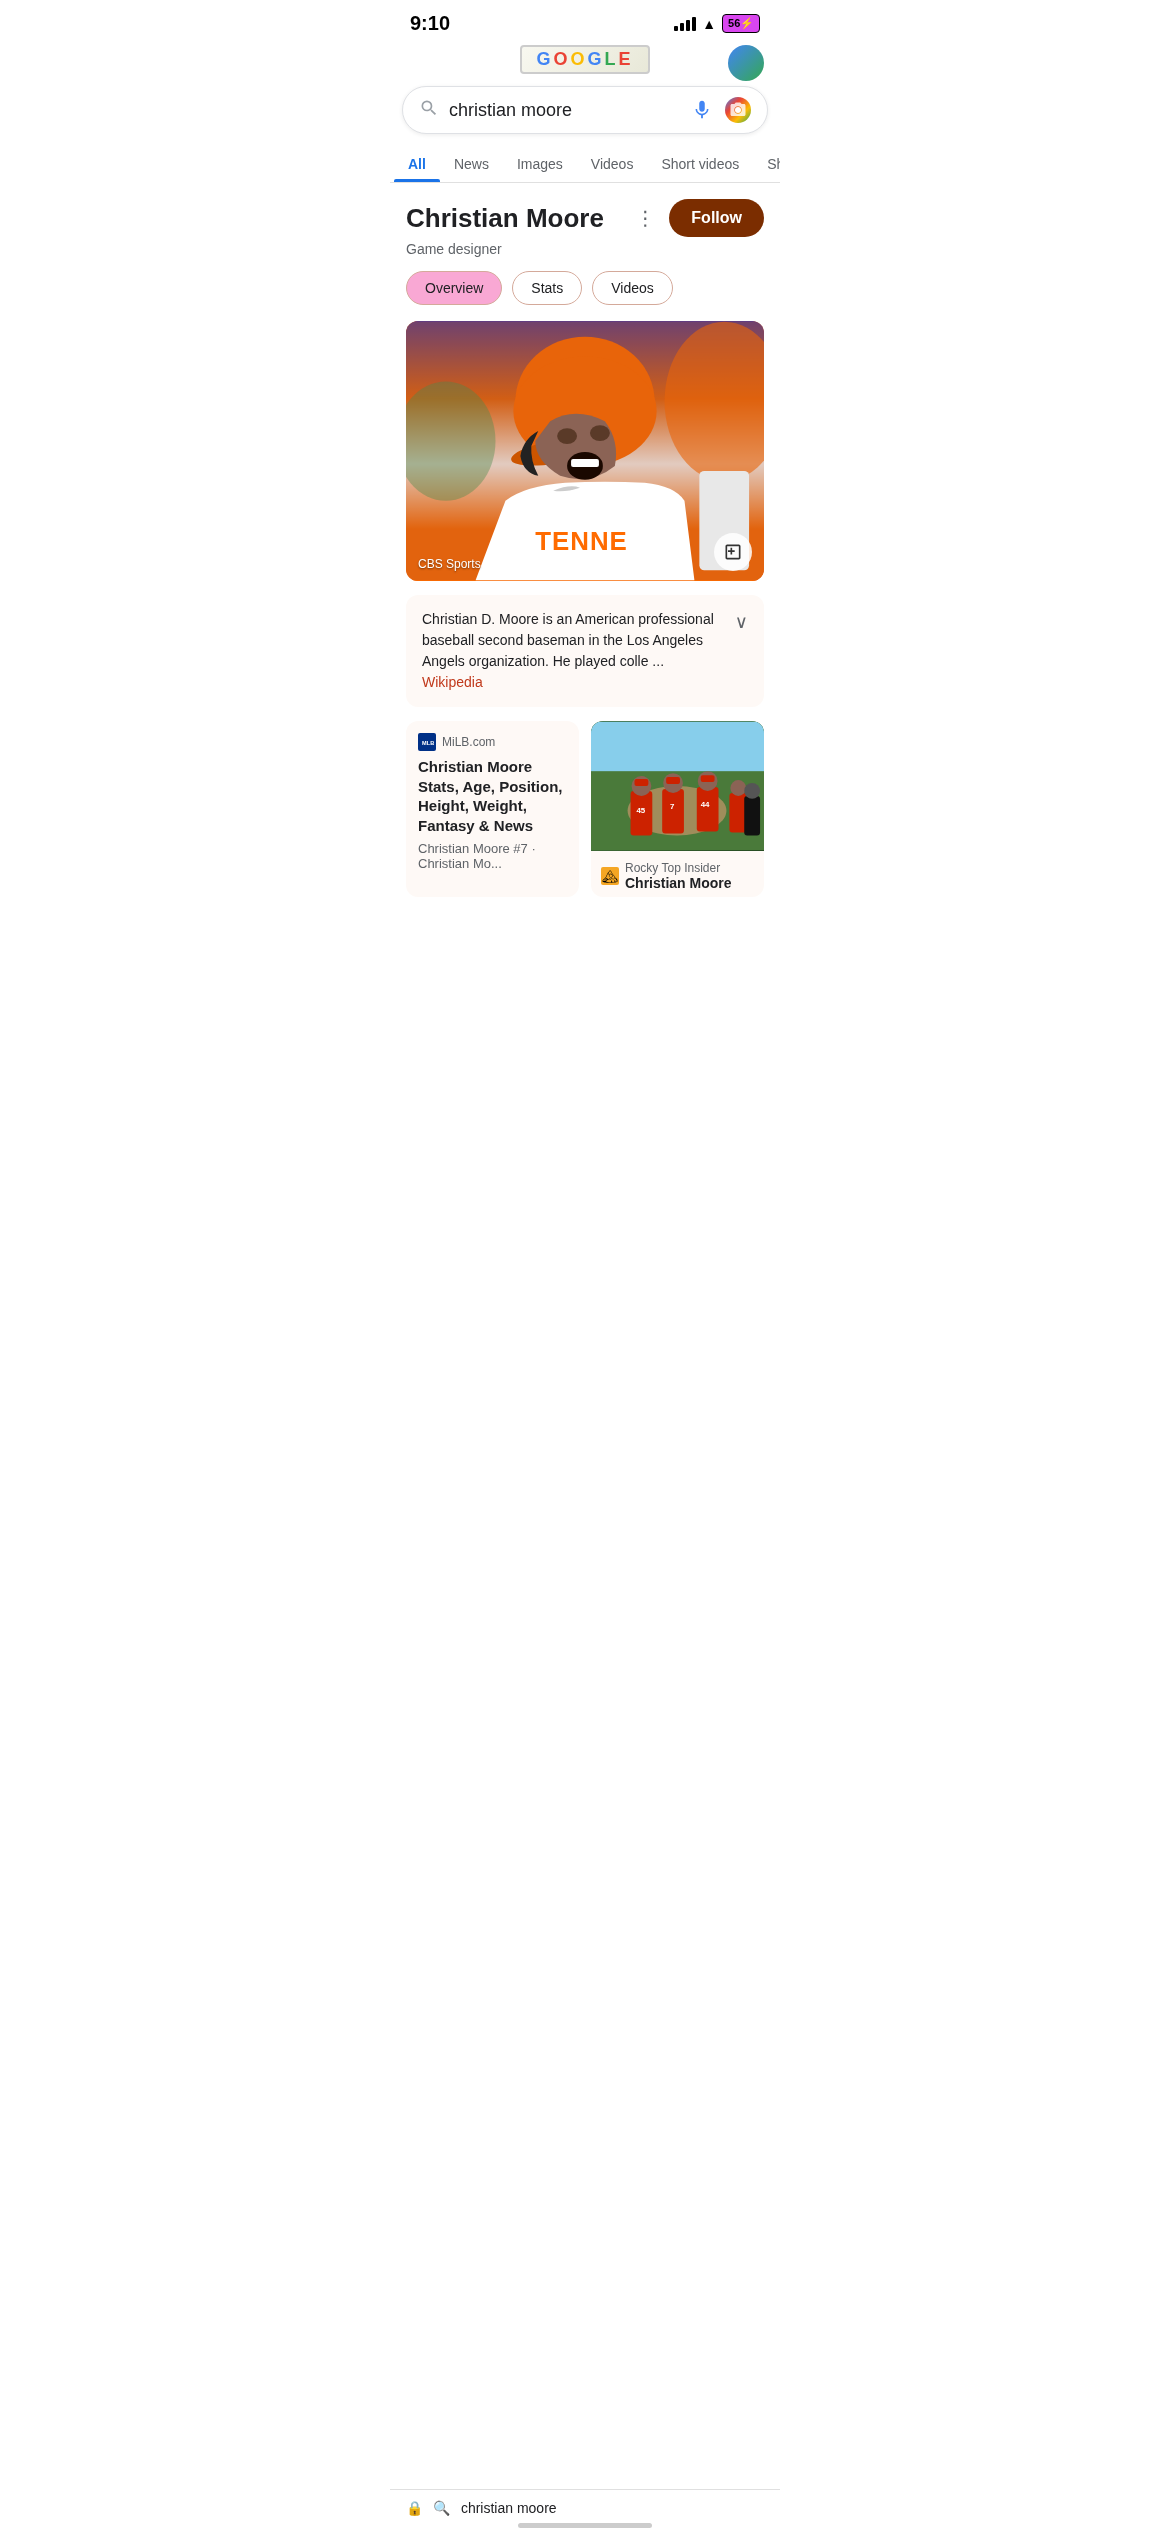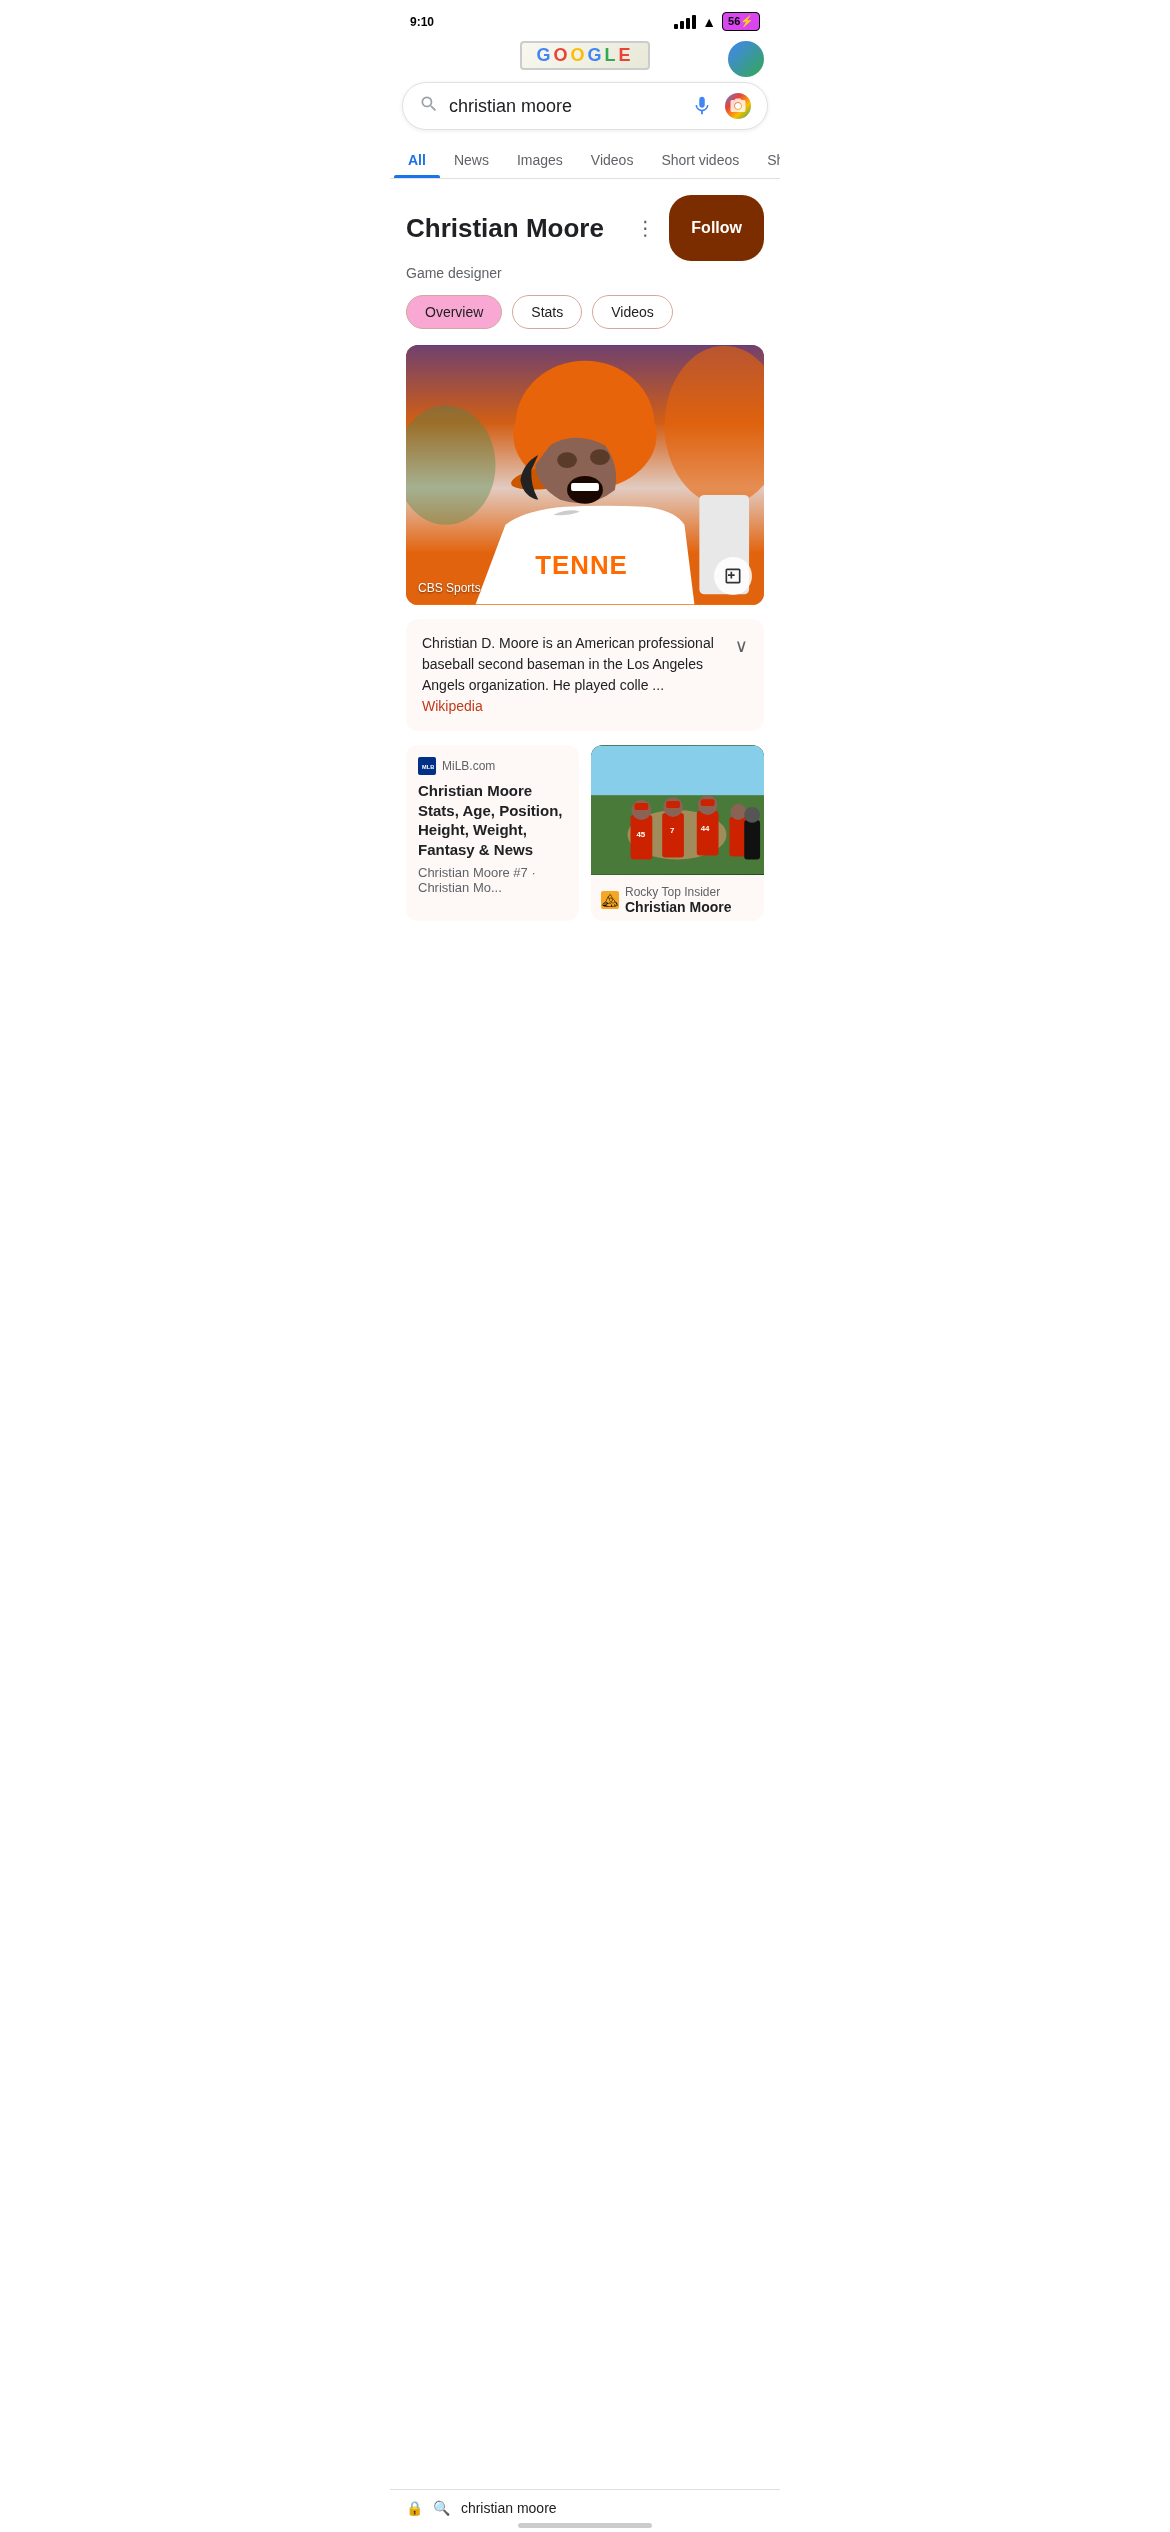--- a/index.html
+++ b/index.html
@@ -14,21 +14,21 @@
 
     
     .status-bar {
       display: flex;
       justify-content: space-between;
       align-items: center;
       padding: 12px 20px 6px 20px;
       font-size: 15px;
       font-weight: 600;
     }
-    .status-time { font-weight: 700; font-size: 12px; }
+    .status-time { font-weight: 700; font-size: 20px; }
     .status-icons { display: flex; align-items: center; gap: 6px; }
     .signal-bars { display: flex; align-items: flex-end; gap: 2px; }
     .signal-bars span {
       display: inline-block;
       width: 4px;
       background: #000;
       border-radius: 1px;
     }
     .wifi-icon { font-size: 14px; }
     .battery-badge {
@@ -166,21 +166,21 @@
       font-size: 20px;
       color: #5f6368;
       cursor: pointer;
       padding: 4px;
     }
     .follow-btn {
       background: #7b2d00;
       color: #fff;
       border: none;
       border-radius: 22px;
-      padding: 24px 22px;
+      padding: 10px 22px;
       font-size: 16px;
       font-weight: 600;
       cursor: pointer;
       text-align: right;
     }
     .entity-subtitle {
       font-size: 14px;
       color: #5f6368;
       margin-bottom: 14px;
     }

